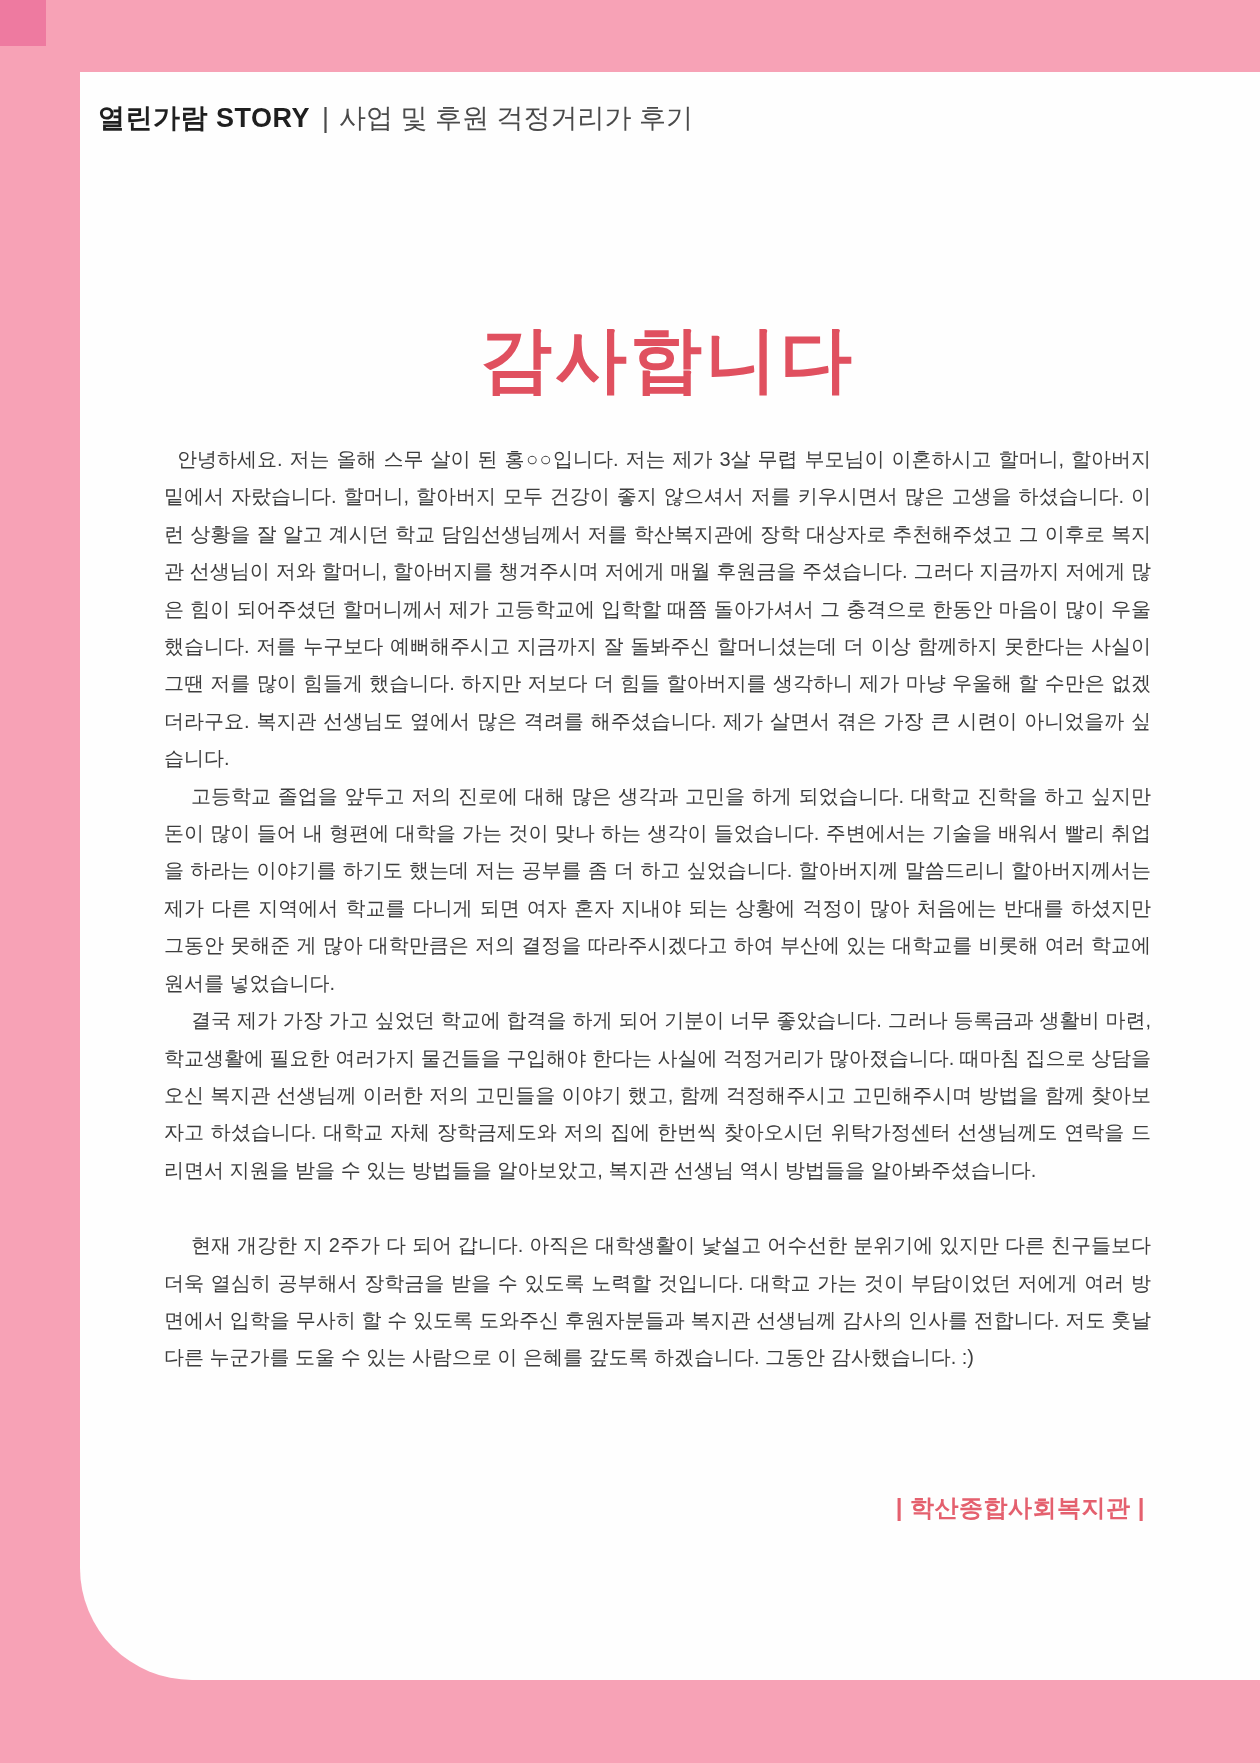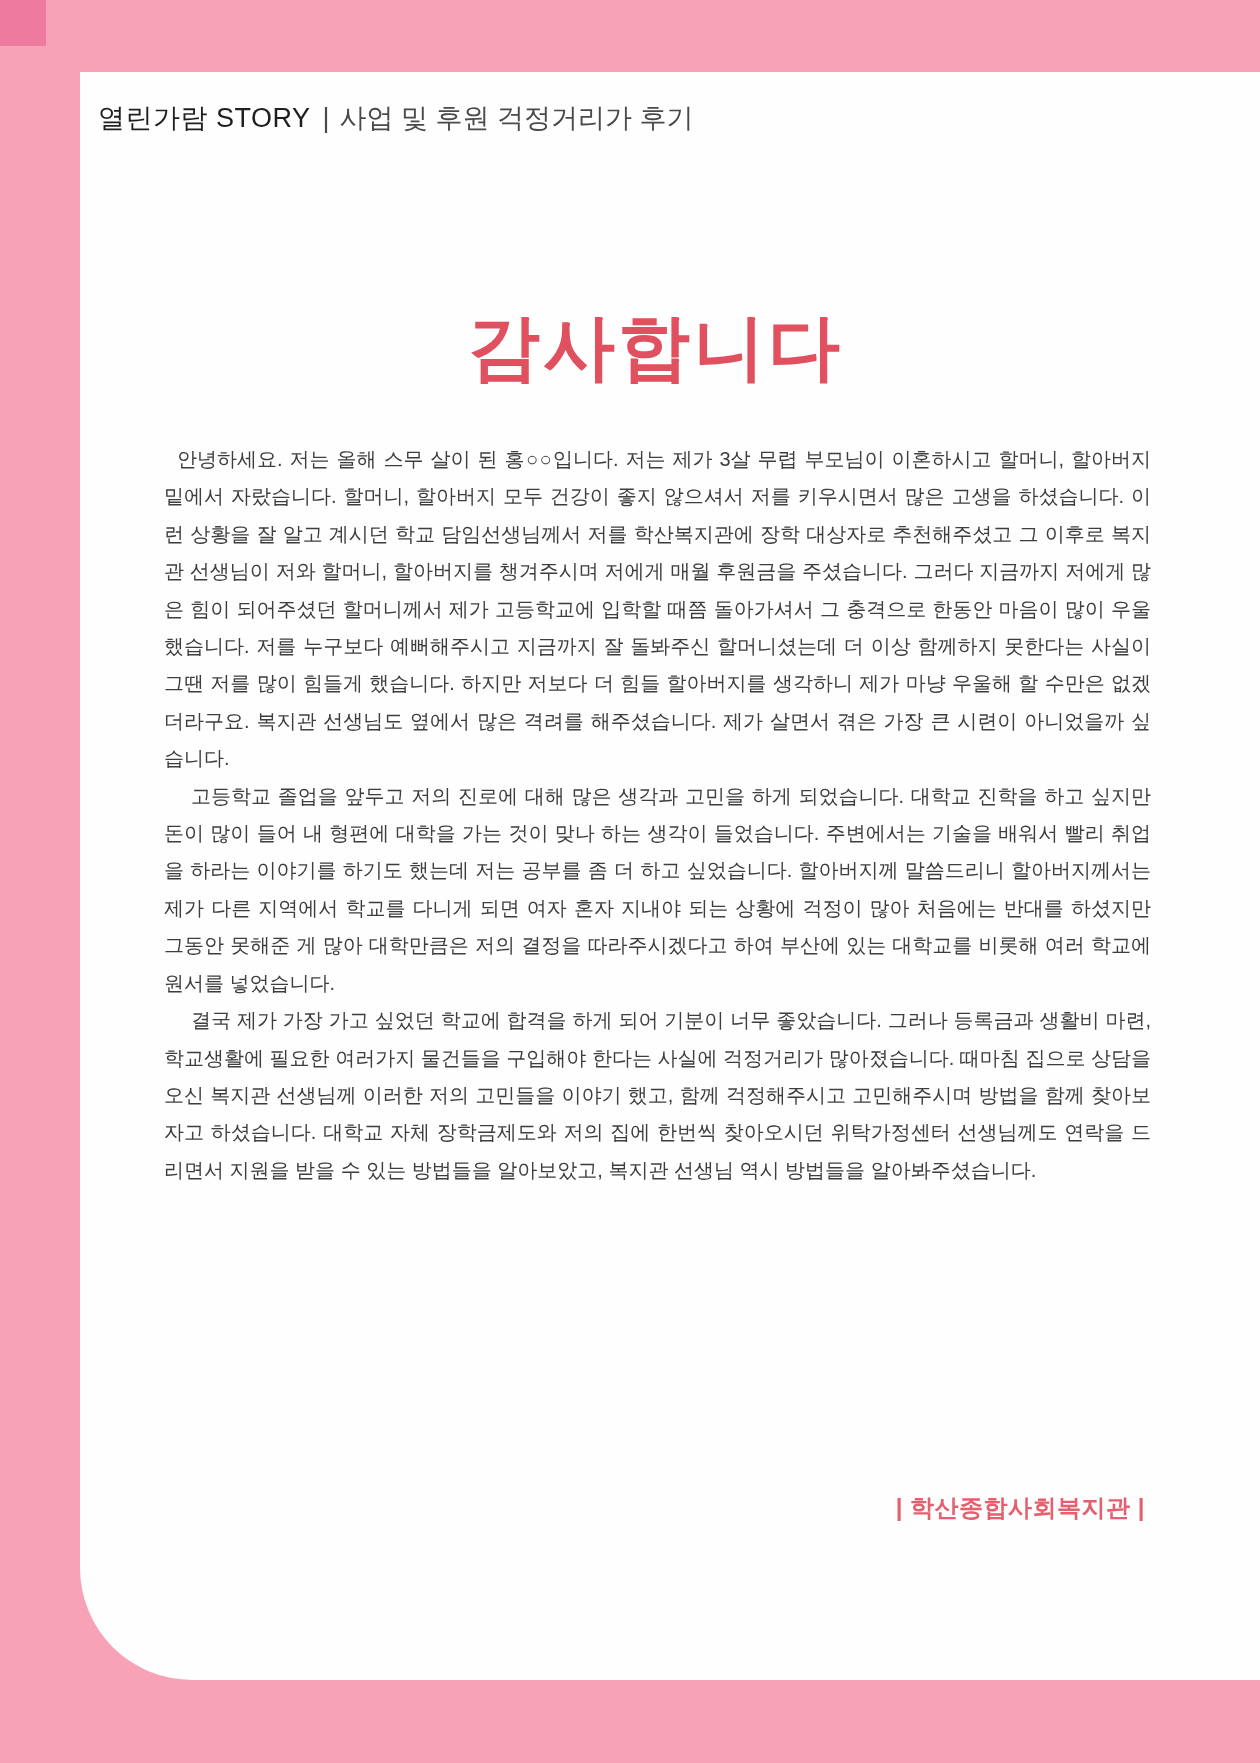--- a/index.html
+++ b/index.html
@@ -18,32 +18,32 @@
   .sheet{
     position:absolute;left:80px;top:72px;width:1180px;height:1608px;
     background:var(--sheetBg,#fefefe);
     border-bottom-left-radius:112px;
   }
   .header-row{
     position:absolute;left:98px;top:100px;
     font-size:27px;line-height:36px;white-space:nowrap;
   }
   .header-brand{
-    font-weight:normal;color:var(--headerPrimary,#1f1f1f);
+    font-weight:bold;color:var(--headerPrimary,#1f1f1f);
     letter-spacing:0.5px;
   }
   .header-divider{
     color:var(--headerSecondary,#4a4a4a);
     font-weight:normal;margin:0 10px 0 12px;
   }
   .header-subtitle{
     color:var(--headerSecondary,#4a4a4a);font-weight:normal;
   }
   .doc-title{
-    position:absolute;left:158px;top:296px;width:987px;margin:4px;
+    position:absolute;left:158px;top:296px;width:987px;margin:16px;
     text-align:center;
     font-family:"DejaVu Serif","Liberation Serif",serif;
     font-size:72px;font-weight:bold;letter-spacing:3px;
     color:var(--titleColor,#e0505f);
   }
   .body-text{
     position:absolute;left:164px;top:441px;width:987px;
     font-size:20px;line-height:37.4px;
     color:var(--bodyText,#3d3d3d);
     text-align:justify;
@@ -72,16 +72,17 @@
   <div class="header-row">
     <span class="header-brand">열린가람 STORY</span><span class="header-divider">|</span><span class="header-subtitle">사업 및 후원 걱정거리가 후기</span>
   </div>
 
   <h1 class="doc-title">감사합니다</h1>
 
   <div class="body-text">
     <p class="para indent-sm">안녕하세요. 저는 올해 스무 살이 된 홍○○입니다. 저는 제가 3살 무렵 부모님이 이혼하시고 할머니, 할아버지 밑에서 자랐습니다. 할머니, 할아버지 모두 건강이 좋지 않으셔서 저를 키우시면서 많은 고생을 하셨습니다. 이런 상황을 잘 알고 계시던 학교 담임선생님께서 저를 학산복지관에 장학 대상자로 추천해주셨고 그 이후로 복지관 선생님이 저와 할머니, 할아버지를 챙겨주시며 저에게 매월 후원금을 주셨습니다. 그러다 지금까지 저에게 많은 힘이 되어주셨던 할머니께서 제가 고등학교에 입학할 때쯤 돌아가셔서 그 충격으로 한동안 마음이 많이 우울했습니다. 저를 누구보다 예뻐해주시고 지금까지 잘 돌봐주신 할머니셨는데 더 이상 함께하지 못한다는 사실이 그땐 저를 많이 힘들게 했습니다. 하지만 저보다 더 힘들 할아버지를 생각하니 제가 마냥 우울해 할 수만은 없겠더라구요. 복지관 선생님도 옆에서 많은 격려를 해주셨습니다. 제가 살면서 겪은 가장 큰 시련이 아니었을까 싶습니다.</p>
     <p class="para indent-lg gap-before">고등학교 졸업을 앞두고 저의 진로에 대해 많은 생각과 고민을 하게 되었습니다. 대학교 진학을 하고 싶지만 돈이 많이 들어 내 형편에 대학을 가는 것이 맞나 하는 생각이 들었습니다. 주변에서는 기술을 배워서 빨리 취업을 하라는 이야기를 하기도 했는데 저는 공부를 좀 더 하고 싶었습니다. 할아버지께 말씀드리니 할아버지께서는 제가 다른 지역에서 학교를 다니게 되면 여자 혼자 지내야 되는 상황에 걱정이 많아 처음에는 반대를 하셨지만 그동안 못해준 게 많아 대학만큼은 저의 결정을 따라주시겠다고 하여 부산에 있는 대학교를 비롯해 여러 학교에 원서를 넣었습니다.</p>
     <p class="para indent-lg">결국 제가 가장 가고 싶었던 학교에 합격을 하게 되어 기분이 너무 좋았습니다. 그러나 등록금과 생활비 마련, 학교생활에 필요한 여러가지 물건들을 구입해야 한다는 사실에 걱정거리가 많아졌습니다. 때마침 집으로 상담을 오신 복지관 선생님께 이러한 저의 고민들을 이야기 했고, 함께 걱정해주시고 고민해주시며 방법을 함께 찾아보자고 하셨습니다. 대학교 자체 장학금제도와 저의 집에 한번씩 찾아오시던 위탁가정센터 선생님께도 연락을 드리면서 지원을 받을 수 있는 방법들을 알아보았고, 복지관 선생님 역시 방법들을 알아봐주셨습니다.</p>
+    <p class="para indent-lg gap-before-lg">현재 개강한 지 2주가 다 되어 갑니다. 아직은 대학생활이 낯설고 어수선한 분위기에 있지만 다른 친구들보다 더욱 열심히 공부해서 장학금을 받을 수 있도록 노력할 것입니다. 대학교 가는 것이 부담이었던 저에게 여러 방면에서 입학을 무사히 할 수 있도록 도와주신 후원자분들과 복지관 선생님께 감사의 인사를 전합니다. 저도 훗날 다른 누군가를 도울 수 있는 사람으로 이 은혜를 갚도록 하겠습니다. 그동안 감사했습니다. :)</p>
   </div>
 
   <div class="doc-footer">| 학산종합사회복지관 |</div>
 </div>
 
 </body></html>

